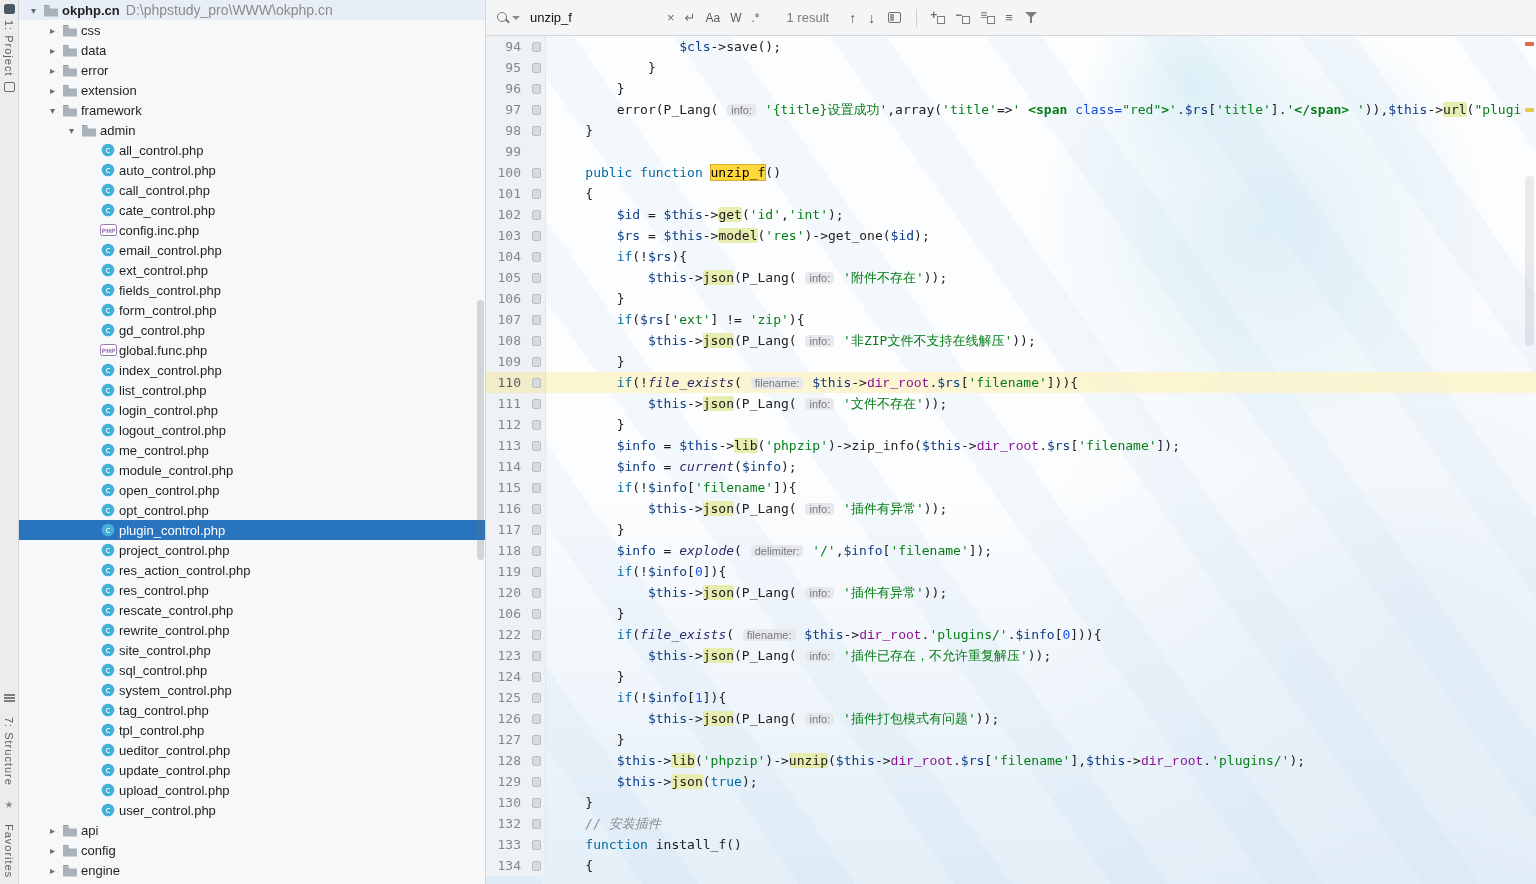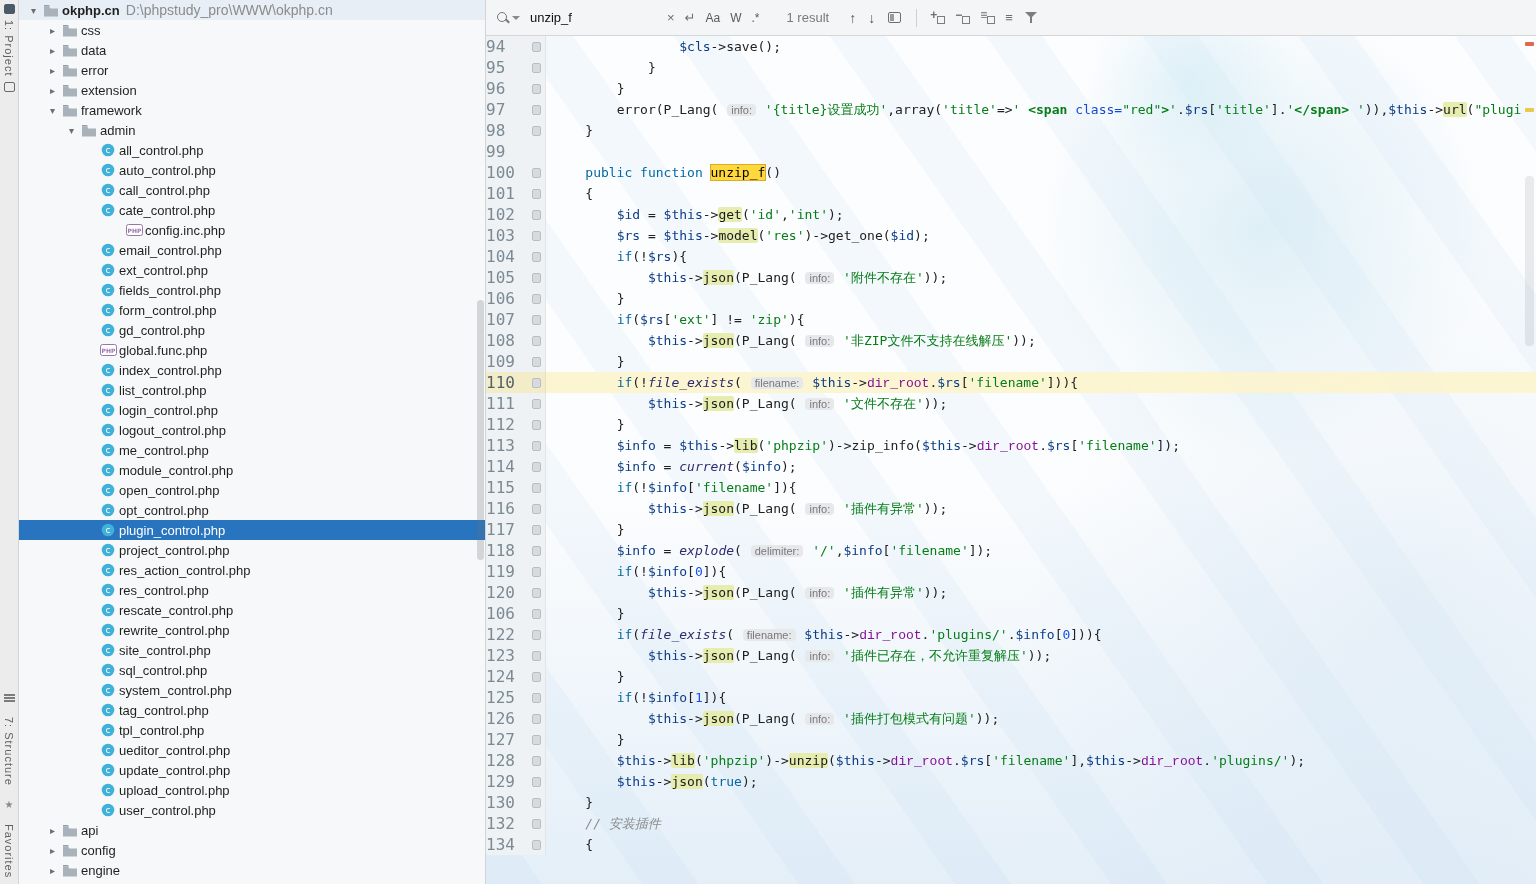--- a/index.html
+++ b/index.html
@@ -60,21 +60,21 @@
   .mini-ico .frame { position:absolute; right:0; bottom:0; width:8px; height:8px; border:1.2px solid #7d7d7d; }
   .mini-ico .sign { position:absolute; left:0; top:-2px; font-weight:bold; }
   .funnel { position:relative; width:14px; height:13px; margin:0 6px; cursor:pointer; }
   .funnel::before { content:""; position:absolute; left:1px; top:1px; border-left:6px solid transparent; border-right:6px solid transparent; border-top:6px solid #7d7d7d; }
   .funnel::after { content:""; position:absolute; left:6px; top:6px; width:2px; height:6px; background:#7d7d7d; }
   .sep { width:1px; height:18px; background:#d0d0d0; margin:0 8px; }
 
   
   .code-wrap { position:relative; z-index:2; }
   .crow { display:flex; height:21px; line-height:21px; font-family:"DejaVu Sans Mono", monospace; font-size:13px; color:#212121; white-space:pre; }
-  .lnum { width:42px; flex:0 0 42px; padding-right:7px; color:#7c8a93; background:#eef2f5; font-size:16px; }
+  .lnum { width:42px; flex:0 0 42px; text-align:right; padding-right:7px; color:#7c8a93; background:#eef2f5; font-size:13px; }
   .gcell { width:18px; flex:0 0 18px; background:#eef2f5; border-right:1px solid rgba(0,0,0,0.05); display:flex; align-items:center; justify-content:center; }
   .gmark { width:9px; height:10px; background:#d7dadf; border:1px solid #b9bec6; border-radius:2px; }
   .cline { padding-left:8px; }
   .crow.current { background:rgba(252,244,205,0.9); }
   .crow.current .lnum, .crow.current .gcell { background:#f3ecc9; color:#55606a; }
 
   .tk-kw   { color:#0369a1; }
   .tk-v    { color:#0b3c86; }
   .tk-s    { color:#067d17; }
   .tk-num  { color:#1750eb; }
@@ -217,21 +217,21 @@
         <div class="trow" style="padding-left: 63px;">
           <span class="chev"></span>
           <span class="tico">
             <svg width="14" height="14" viewBox="0 0 14 14">
               <circle cx="7" cy="7" r="6.3" fill="#41b1da"></circle>
               <text x="7" y="10.2" font-size="9" text-anchor="middle" fill="#fff" font-family="DejaVu Sans,sans-serif">c</text>
             </svg>
           </span>
           <span class="tlabel">cate_control.php</span>
         </div>
-        <div class="trow" style="padding-left: 89px;">
+        <div class="trow" style="padding-left: 63px;">
           <span class="chev"></span>
           <span class="tico">
             <svg width="17" height="12" viewBox="0 0 17 12">
               <rect x="0.5" y="0.5" width="16" height="11" rx="2" fill="#fff" stroke="#9876aa"></rect>
               <text x="8.5" y="8.8" font-size="6" text-anchor="middle" fill="#9876aa" font-weight="bold" font-family="DejaVu Sans,sans-serif">PHP</text>
             </svg>
           </span>
           <span class="tlabel">config.inc.php</span>
         </div>
         <div class="trow" style="padding-left: 63px;">
@@ -625,20 +625,21 @@
         <div class="crow"><span class="lnum">122</span><span class="gcell"><span class="gmark"></span></span><span class="cline">        <span class="tk-kw">if</span><span class="tk-p">(</span><span class="tk-fi">file_exists</span><span class="tk-p">( </span><span class="tk-inlay">filename:</span><span class="tk-p"> </span><span class="tk-v">$this</span><span class="tk-p">-&gt;</span><span class="tk-prop">dir_root</span><span class="tk-p">.</span><span class="tk-s">'plugins/'</span><span class="tk-p">.</span><span class="tk-v">$info</span><span class="tk-p">[</span><span class="tk-num">0</span><span class="tk-p">])){</span></span></div>
         <div class="crow"><span class="lnum">123</span><span class="gcell"><span class="gmark"></span></span><span class="cline">            <span class="tk-v">$this</span><span class="tk-p">-&gt;</span><span class="tk-mw">json</span><span class="tk-p">(P_Lang( </span><span class="tk-inlay">info:</span><span class="tk-p"> </span><span class="tk-s">'插件已存在，不允许重复解压'</span><span class="tk-p">));</span></span></div>
         <div class="crow"><span class="lnum">124</span><span class="gcell"><span class="gmark"></span></span><span class="cline">        <span class="tk-p">}</span></span></div>
         <div class="crow"><span class="lnum">125</span><span class="gcell"><span class="gmark"></span></span><span class="cline">        <span class="tk-kw">if</span><span class="tk-p">(!</span><span class="tk-v">$info</span><span class="tk-p">[</span><span class="tk-num">1</span><span class="tk-p">]){</span></span></div>
         <div class="crow"><span class="lnum">126</span><span class="gcell"><span class="gmark"></span></span><span class="cline">            <span class="tk-v">$this</span><span class="tk-p">-&gt;</span><span class="tk-mw">json</span><span class="tk-p">(P_Lang( </span><span class="tk-inlay">info:</span><span class="tk-p"> </span><span class="tk-s">'插件打包模式有问题'</span><span class="tk-p">));</span></span></div>
         <div class="crow"><span class="lnum">127</span><span class="gcell"><span class="gmark"></span></span><span class="cline">        <span class="tk-p">}</span></span></div>
         <div class="crow"><span class="lnum">128</span><span class="gcell"><span class="gmark"></span></span><span class="cline">        <span class="tk-v">$this</span><span class="tk-p">-&gt;</span><span class="tk-mw">lib</span><span class="tk-p">(</span><span class="tk-s">'phpzip'</span><span class="tk-p">)-&gt;</span><span class="tk-mw">unzip</span><span class="tk-p">(</span><span class="tk-v">$this</span><span class="tk-p">-&gt;</span><span class="tk-prop">dir_root</span><span class="tk-p">.</span><span class="tk-v">$rs</span><span class="tk-p">[</span><span class="tk-s">'filename'</span><span class="tk-p">],</span><span class="tk-v">$this</span><span class="tk-p">-&gt;</span><span class="tk-prop">dir_root</span><span class="tk-p">.</span><span class="tk-s">'plugins/'</span><span class="tk-p">);</span></span></div>
         <div class="crow"><span class="lnum">129</span><span class="gcell"><span class="gmark"></span></span><span class="cline">        <span class="tk-v">$this</span><span class="tk-p">-&gt;</span><span class="tk-mw">json</span><span class="tk-p">(</span><span class="tk-kw">true</span><span class="tk-p">);</span></span></div>
         <div class="crow"><span class="lnum">130</span><span class="gcell"><span class="gmark"></span></span><span class="cline">    <span class="tk-p">}</span></span></div>
         <div class="crow"><span class="lnum">132</span><span class="gcell"><span class="gmark"></span></span><span class="cline">    <span class="tk-com">// 安装插件</span></span></div>
+        <div class="crow"><span class="lnum">133</span><span class="gcell"><span class="gmark"></span></span><span class="cline">    <span class="tk-kw">function</span><span class="tk-p"> install_f()</span></span></div>
         <div class="crow"><span class="lnum">134</span><span class="gcell"><span class="gmark"></span></span><span class="cline">    <span class="tk-p">{</span></span></div>
       </div>
 
 
     <div class="error-stripe">
       <div class="es-mark" style="top:6px;  background:#e0694f;"></div>
       <div class="es-mark" style="top:72px; background:#e8c94a;"></div>
       <div class="es-thumb"></div>
     </div>
   </div>

